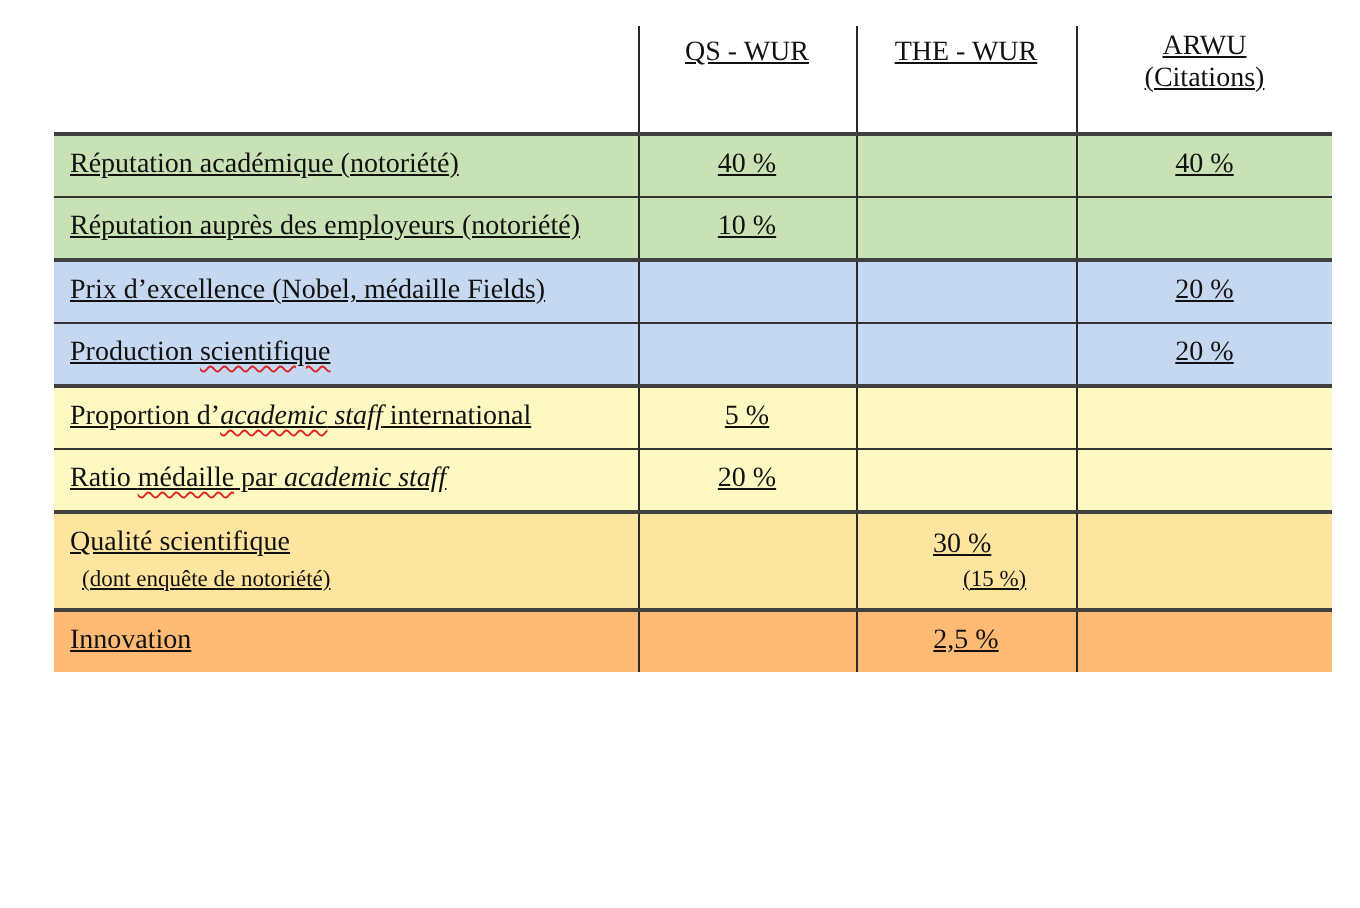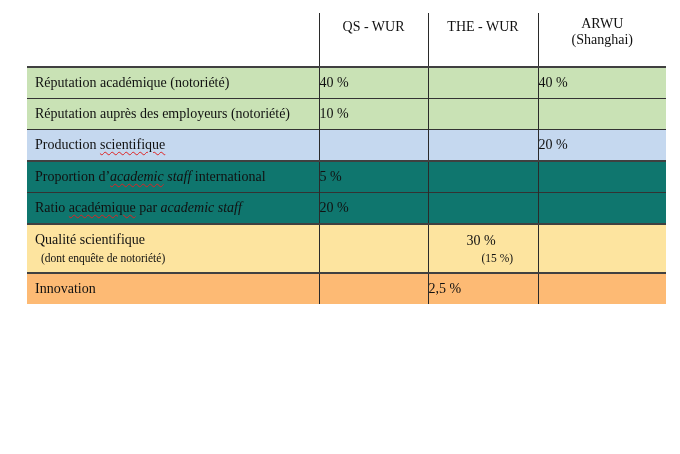--- a/index.html
+++ b/index.html
@@ -12,91 +12,98 @@
   }
   table.rank col.c0 { width:292px; }
   table.rank col.c1 { width:109px; }
   table.rank col.c2 { width:110px; }
   table.rank col.c3 { width:128px; }
   table.rank td, table.rank th {
     border-left:1px solid #2a2a2a;
     border-top:1px solid #333;
     padding:0; font-weight:normal; font-size:14px; line-height:16px;
     vertical-align:middle;
+    text-decoration:underline;
   }
   table.rank tr td:first-child, table.rank tr th:first-child { border-left:none; }
   table.rank tr.head th { border-top:none; height:47px; text-align:center; vertical-align:top; padding-top:6px; background:#fff; font-size:14px; }
   table.rank tr.head th:first-child { border-left:none; }
   table.rank tr.body td { height:30px; }
   table.rank tr.tall td { height:47px; }
   tr.sep-strong td { border-top:2px solid #404040 !important; }
   td.label { padding-left:8px !important; text-align:left; }
-  td.val { text-align:left; }
+  td.val { text-align:center; }
   td.val.stack { text-align:left; padding-left:38px !important; }
   .sub { display:block; font-size:11.5px; line-height:14px; padding-left:6px; margin-top:3px; }
   .subval { display:block; font-size:11.5px; line-height:14px; padding-left:15px; margin-top:2px; }
   .spell { text-decoration:underline wavy #d22; text-decoration-thickness:1px; text-underline-offset:2px; }
   .green td { background:#c9e2b5; }
   .blue td { background:#c5d8ef; }
-  .orange td { background:#0f766e; }
+  .orange td { background:#fef9c3; }
   .yellow td { background:#fde49f; }
   .gray td { background:#fdba74; }
   i { font-style:italic; }
 </style>
 </head>
 <body>
 
 <table class="rank">
   <colgroup>
       <col class="c0">
       <col class="c1">
       <col class="c2">
       <col class="c3">
     </colgroup>
   <tbody>
       <tr class="head">
     <th></th>
     <th><span>QS - WUR</span></th>
     <th><span>THE - WUR</span></th>
-    <th style="padding-top:3px"><span>ARWU</span><br><span>(Shanghai)</span></th>
+    <th style="padding-top:3px"><span>ARWU</span><br><span>(Citations)</span></th>
   </tr>
 
   <tr class="body green sep-strong">
     <td class="label"><span>Réputation académique (notoriété)</span></td>
     <td class="val">40 %</td>
     <td class="val"></td>
     <td class="val">40 %</td>
   </tr>
 
   <tr class="body green">
     <td class="label"><span>Réputation auprès des employeurs (notoriété)</span></td>
     <td class="val">10 %</td>
     <td class="val"></td>
     <td class="val"></td>
   </tr>
 
+  <tr class="body blue sep-strong">
+    <td class="label"><span>Prix d’excellence (Nobel, médaille Fields)</span></td>
+    <td class="val"></td>
+    <td class="val"></td>
+    <td class="val">20 %</td>
+  </tr>
 
   <tr class="body blue">
     <td class="label"><span>Production </span><span class="spell">scientifique</span></td>
     <td class="val"></td>
     <td class="val"></td>
     <td class="val">20 %</td>
   </tr>
 
 
 
   <tr class="body orange sep-strong">
     <td class="label"><span>Proportion d’</span><i class="spell">academic</i><i> staff</i><span> international</span></td>
     <td class="val">5 %</td>
     <td class="val"></td>
     <td class="val"></td>
   </tr>
 
   <tr class="body orange">
-    <td class="label"><span>Ratio </span><span class="spell">académique</span><span> par </span><i>academic staff</i></td>
+    <td class="label"><span>Ratio </span><span class="spell">médaille</span><span> par </span><i>academic staff</i></td>
     <td class="val">20 %</td>
     <td class="val"></td>
     <td class="val"></td>
   </tr>
 
 
   <tr class="tall yellow sep-strong">
     <td class="label"><span>Qualité scientifique</span><span class="sub"><span>(dont enquête de notoriété)</span></span></td>
     <td class="val"></td>
     <td class="val stack"><span>30 %</span><span class="subval"><span>(15 %)</span></span></td>

